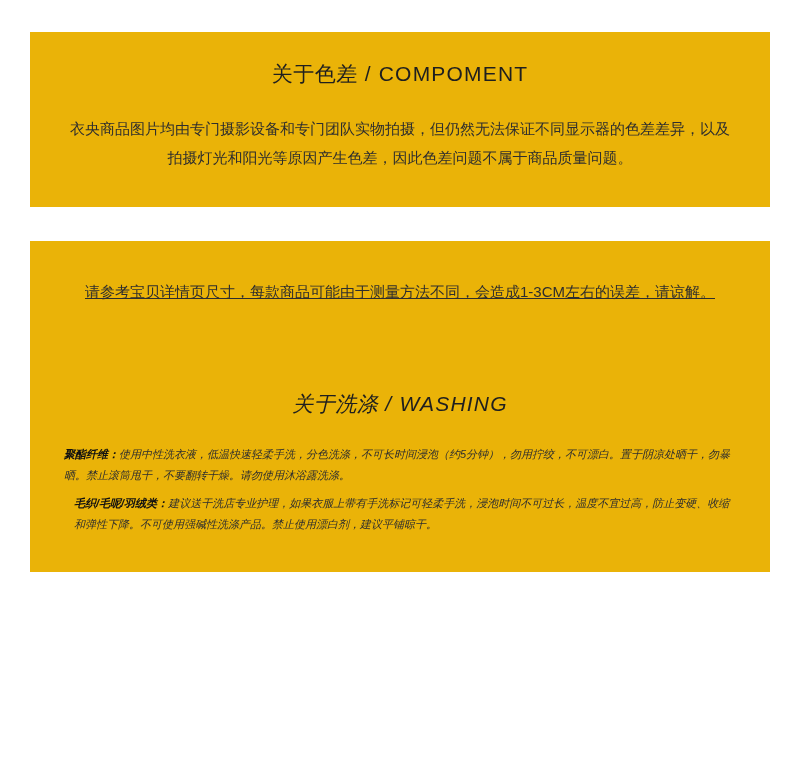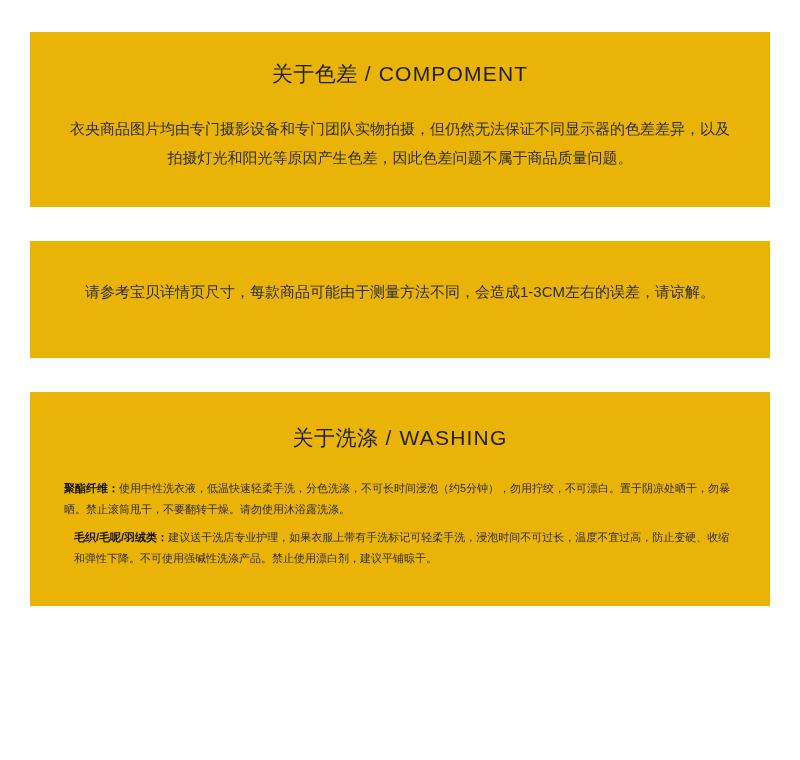--- a/index.html
+++ b/index.html
@@ -29,22 +29,22 @@
   }
   .section-color {
     margin-top: 32px;
     padding: 28px 0 34px 0;
   }
   .section-size {
     margin-top: 34px;
     padding: 36px 0 52px 0;
   }
   .section-wash {
-    margin-top: 34px;
     padding: 32px 0 36px 0;
+    font-style: italic;
   }
   .sec-title {
     text-align: center;
     font-size: 21px;
     letter-spacing: 0.5px;
     color: #1f1f1f;
     font-weight: 400;
     margin-bottom: 26px;
   }
   .sec-title .en {
@@ -53,20 +53,21 @@
   }
   .body-text {
     font-size: 15px;
     line-height: 1.95;
     color: #2e2e2e;
     padding: 0 38px;
     text-align: center;
   }
   .body-text.indent {
     padding: 0 42px;
+    text-decoration: underline;
   }
   .wash-block {
     padding: 0 34px;
     font-size: 11px;
     line-height: 1.95;
     color: #2e2e2e;
   }
   .wash-block + .wash-block {
     margin-top: 6px;
     padding-left: 44px;

